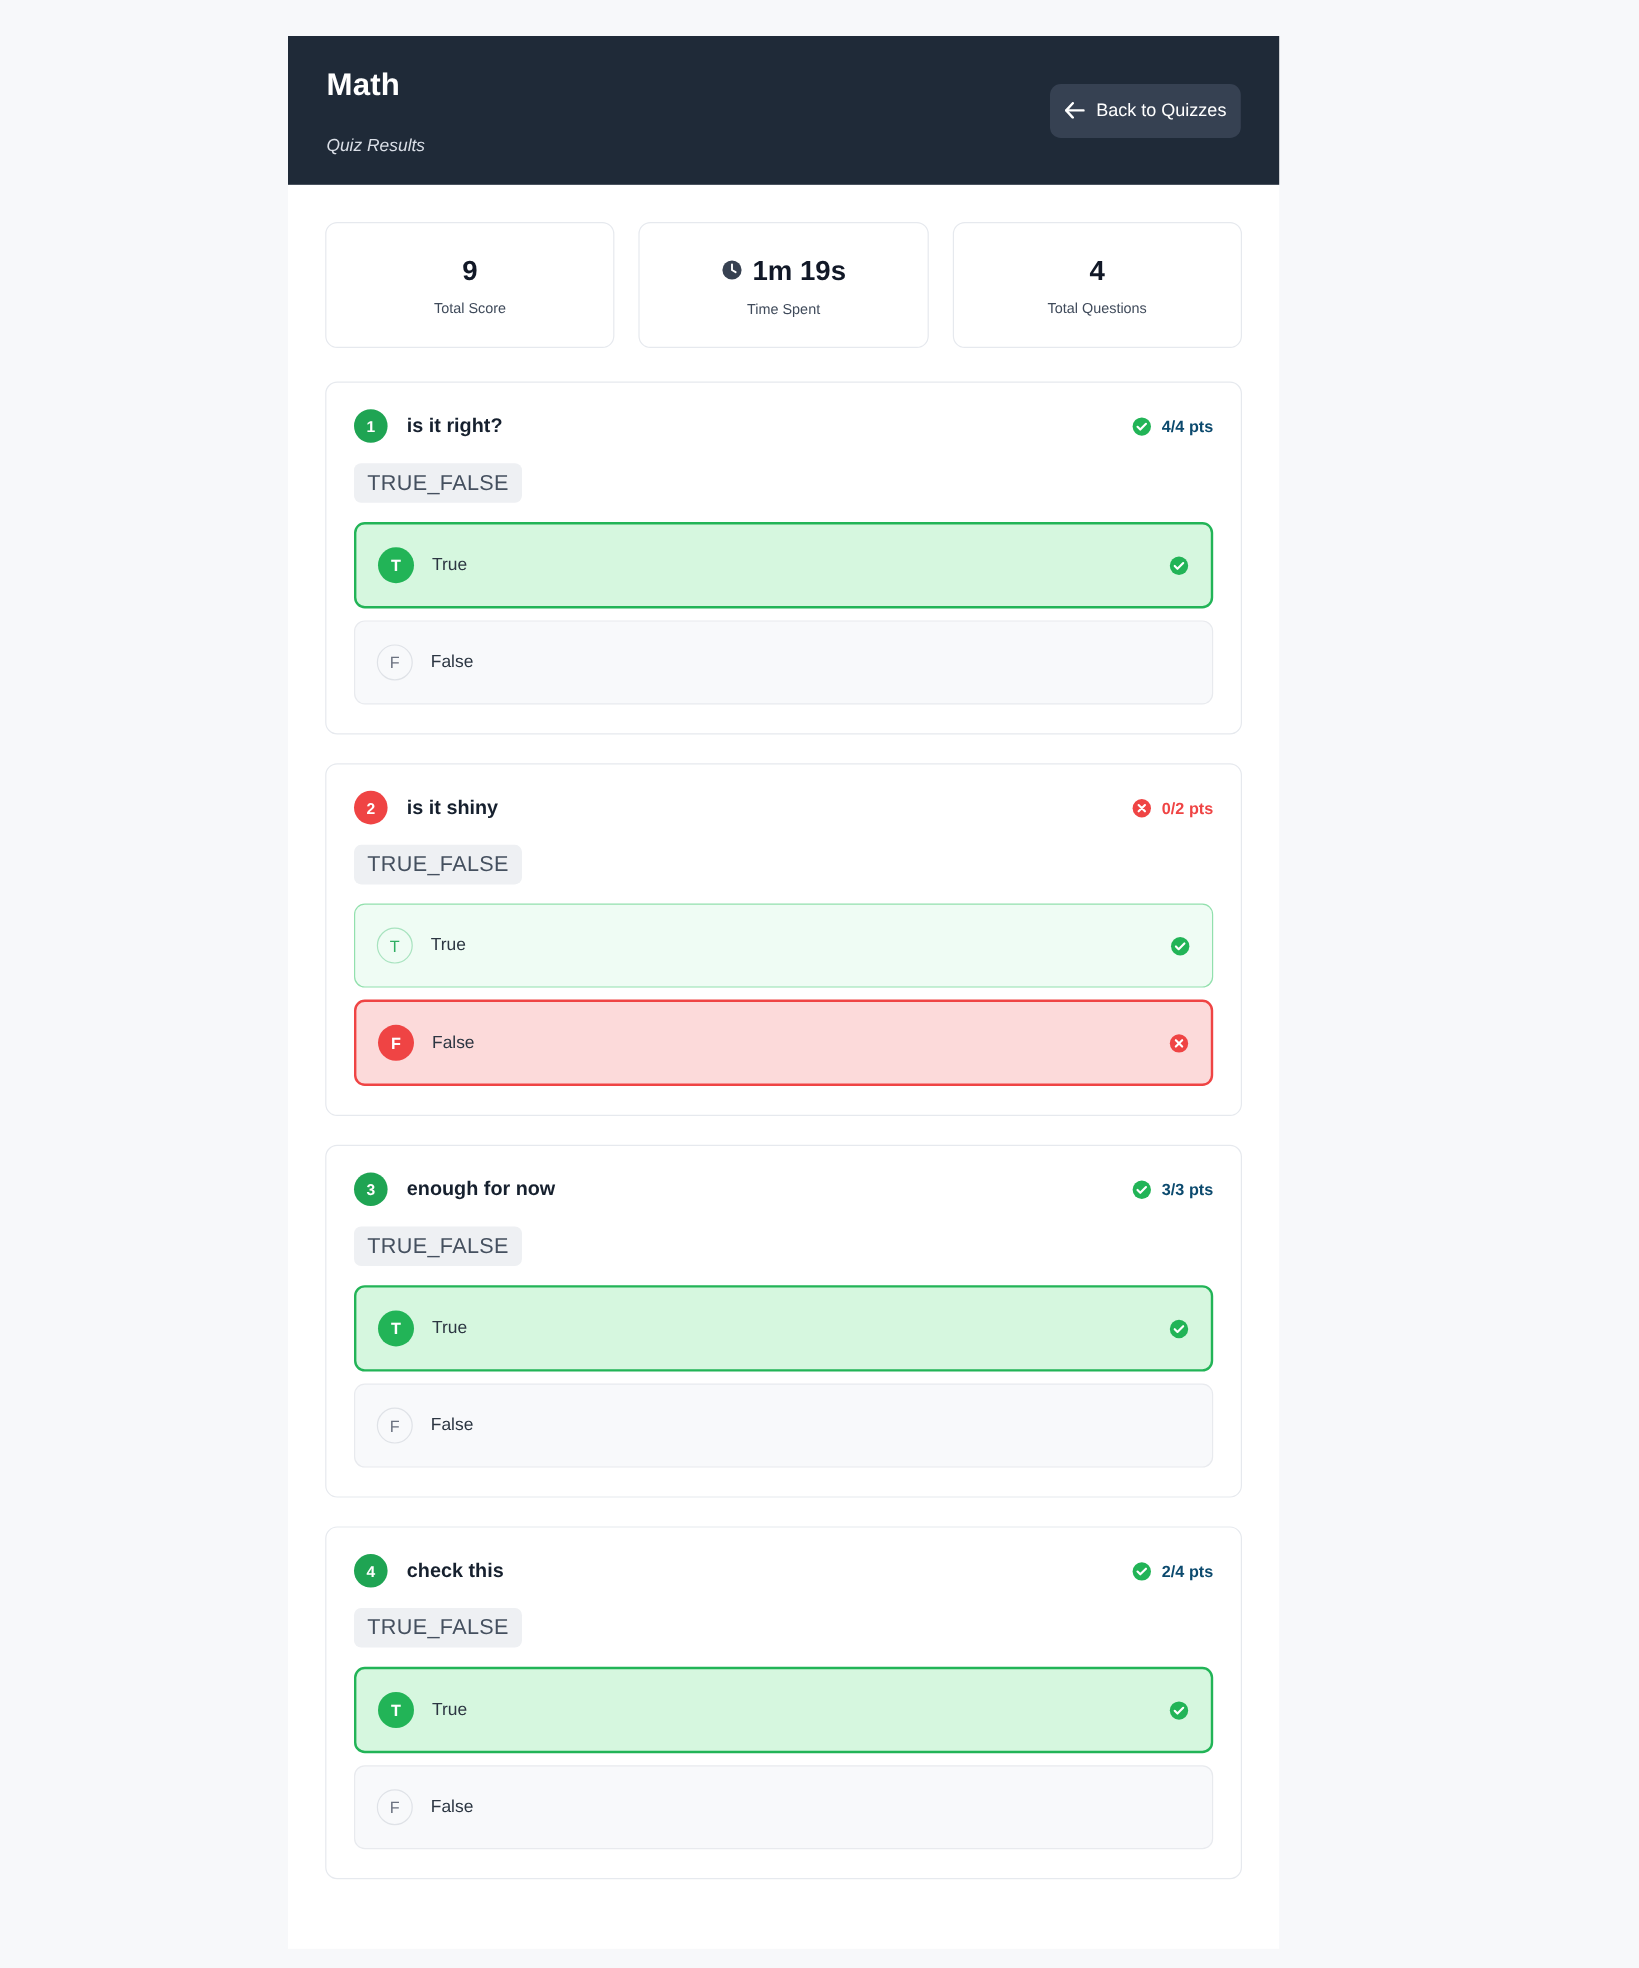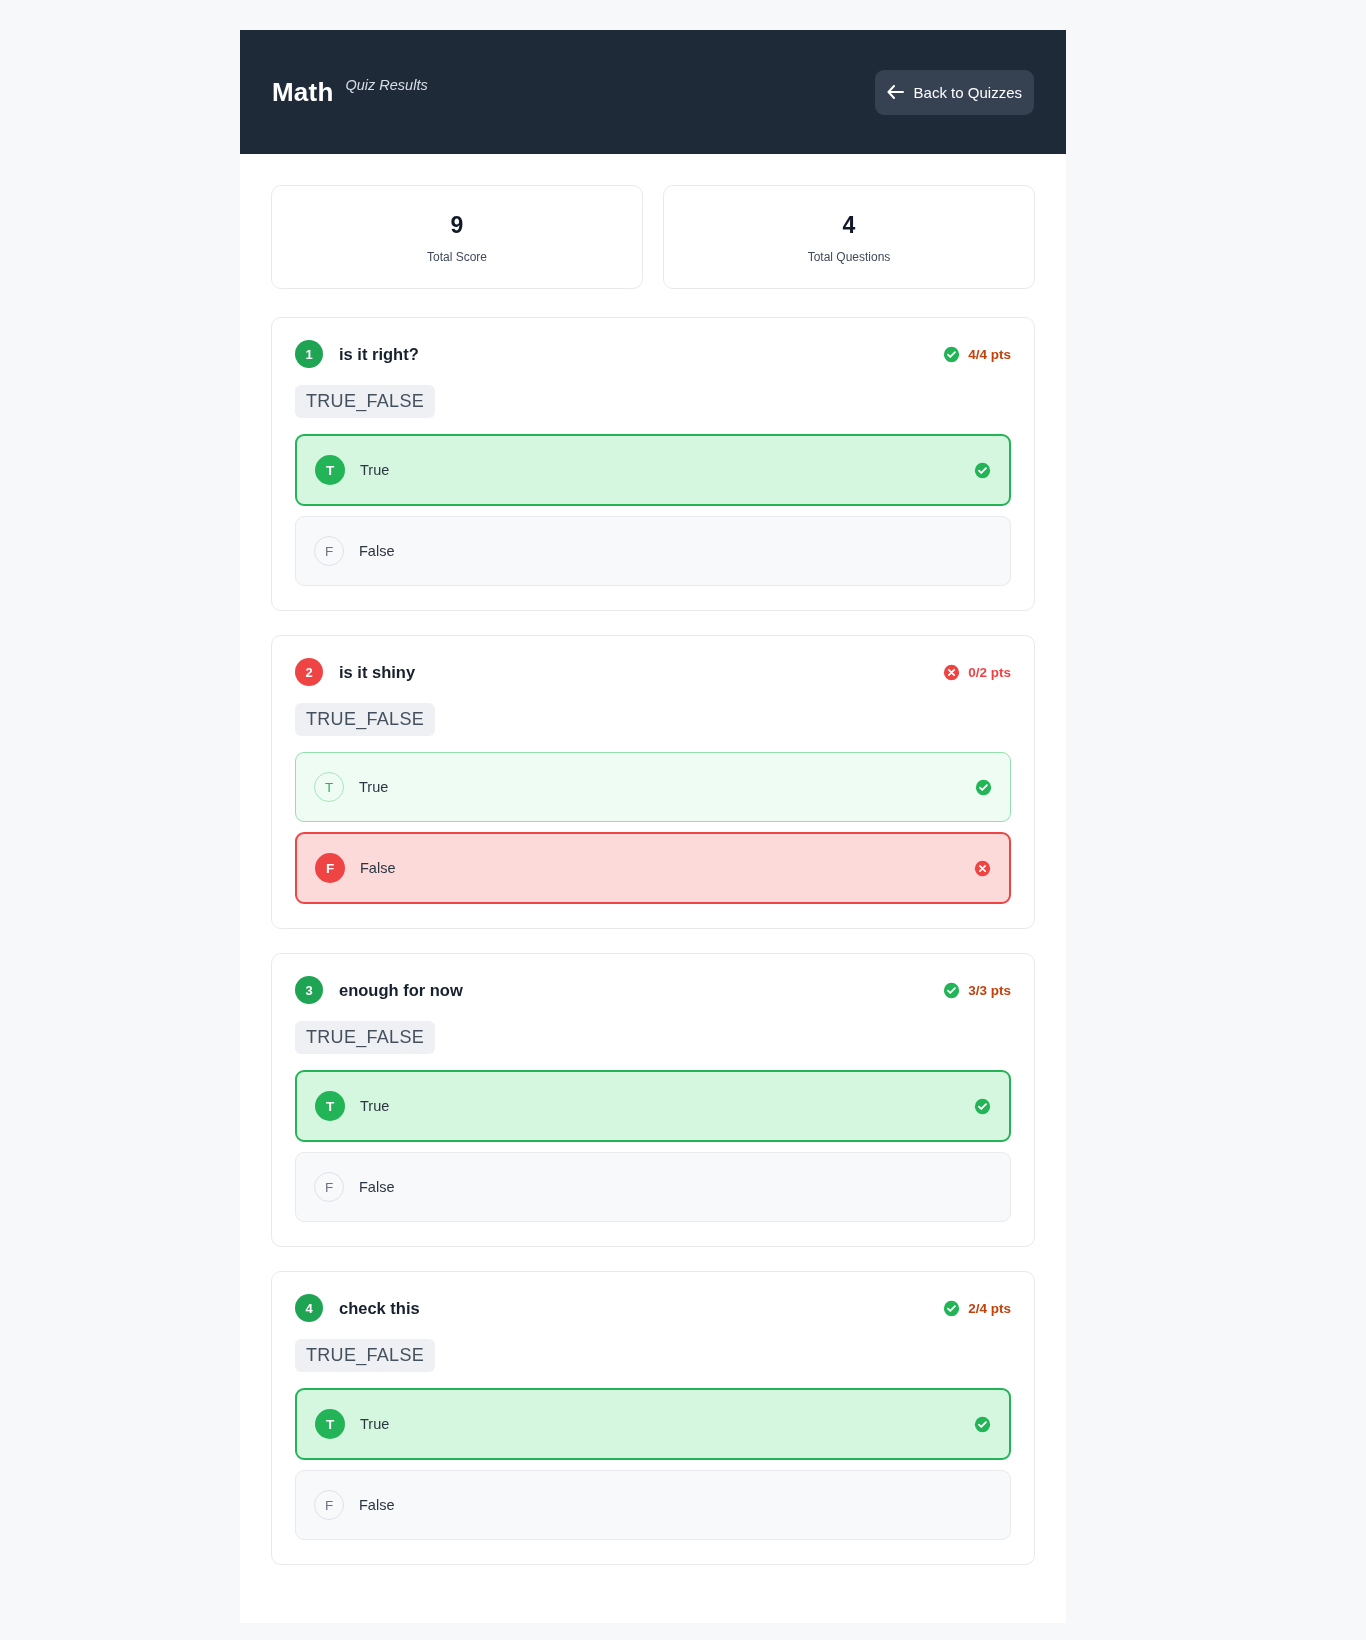--- a/index.html
+++ b/index.html
@@ -32,21 +32,21 @@
 
   
   .app-header {
     background: #1f2a38;
     height: 124px;
     padding: 0 32px;
     display: flex;
     align-items: center;
     justify-content: space-between;
   }
-  .header-titles { display: flex; gap: 12px; }
+  .header-titles { display: flex; flex-direction: column; gap: 28px; }
   .app-title {
     color: #ffffff;
     font-size: 26px;
     font-weight: bold;
     letter-spacing: .2px;
   }
   .app-subtitle {
     color: #d9dee6;
     font-size: 14.5px;
     font-weight: normal;
@@ -130,21 +130,21 @@
     font-weight: bold;
     color: #16202e;
   }
   .q-score {
     display: inline-flex;
     align-items: center;
     gap: 8px;
     font-size: 13.5px;
     font-weight: bold;
   }
-  .q-score.ok  { color: #c2410c; }
+  .q-score.ok  { color: #0c4a6e; }
   .q-score.bad { color: #ef4444; }
 
   .q-type {
     display: inline-block;
     margin-top: 17px;
     background: #eef0f3;
     color: #45505f;
     border-radius: 6px;
     padding: 6px 11px;
     font-size: 18px;
@@ -246,20 +246,32 @@
 
     <div class="stats-row">
 
       <div class="stat-card">
         <div class="stat-value">
           <span>9</span>
         </div>
         <div class="stat-label">Total Score</div>
       </div>
 
+      <div class="stat-card">
+        <div class="stat-value">
+          <span class="clock-icon">
+            <svg width="18" height="18" viewBox="0 0 18 18" aria-hidden="true">
+              <circle cx="9" cy="9" r="8" fill="#374151"></circle>
+              <path d="M9 4.3V9l3 1.8" stroke="#ffffff" stroke-width="1.6" stroke-linecap="round" fill="none"></path>
+            </svg>
+          </span>
+          <span>1m 19s</span>
+        </div>
+        <div class="stat-label">Time Spent</div>
+      </div>
 
       <div class="stat-card">
         <div class="stat-value">
           <span>4</span>
         </div>
         <div class="stat-label">Total Questions</div>
       </div>
 
     </div>
 

